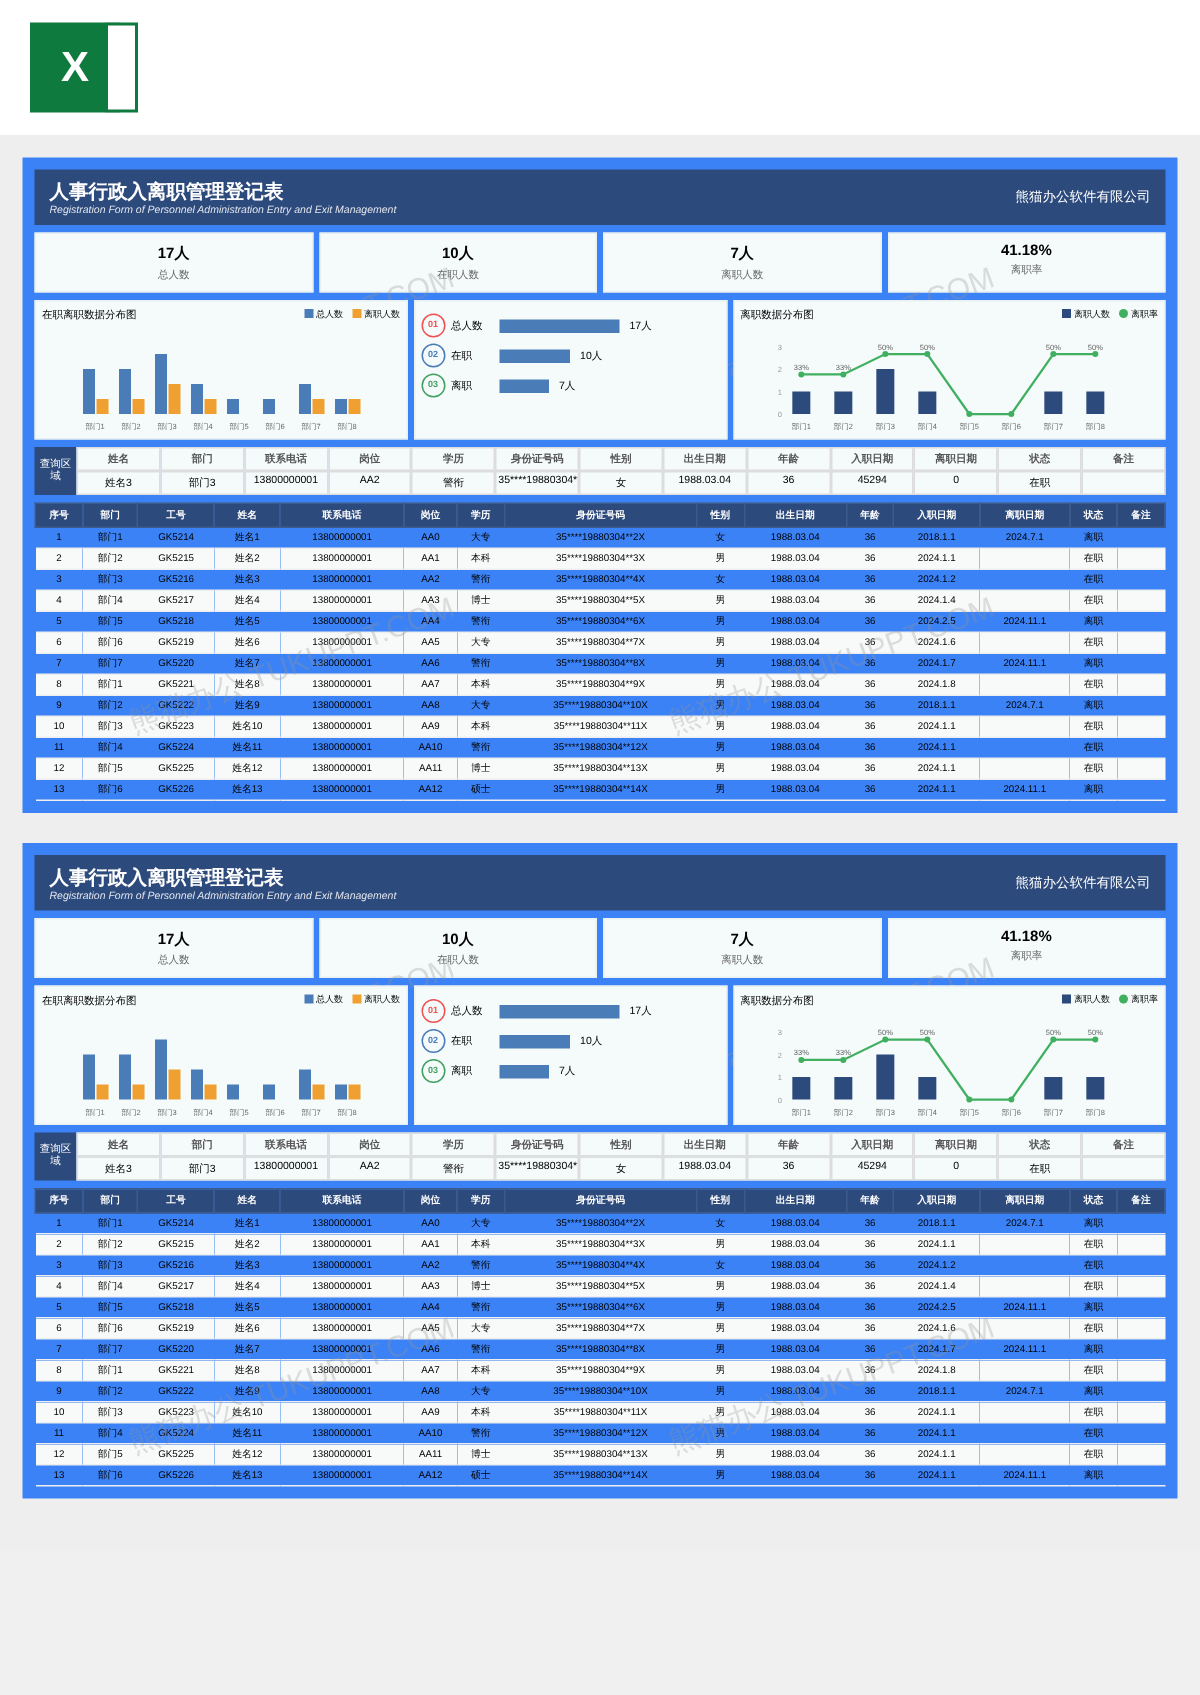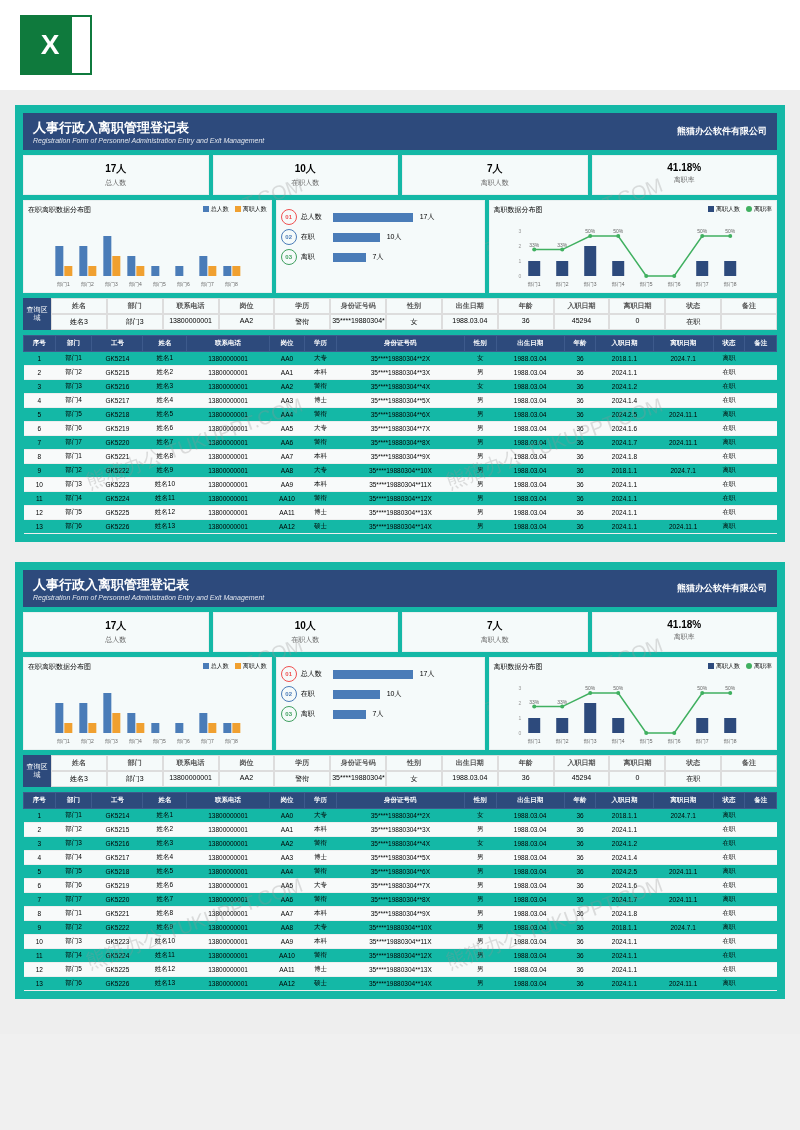--- a/index.html
+++ b/index.html
@@ -62,36 +62,36 @@
     position: relative;
   }
   .watermark {
     position: absolute;
     font-size: 20px;
     color: rgba(150,150,150,0.3);
     transform: rotate(-20deg);
     pointer-events: none;
   }
   .sheet {
-    background: #14b8a6;
+    background: #3b82f6;
     margin-bottom: 20px;
     padding: 8px;
     font-size: 7px;
   }
   .sheet-header {
     background: #2d4a7c;
     color: #fff;
     padding: 6px 10px;
     display: flex;
     justify-content: space-between;
     align-items: center;
   }
   .sheet-title { font-size: 13px; font-weight: bold; }
   .sheet-title-en { font-size: 7px; font-style: italic; opacity: 0.85; }
-  .company { font-size: 9px; font-weight: bold; }
+  .company { font-size: 9px; font-weight: normal; }
   .stats-row {
     display: flex;
     margin-top: 5px;
     gap: 4px;
   }
   .stat-box {
     flex: 1;
     background: #f5fafa;
     text-align: center;
     padding: 6px 2px;

